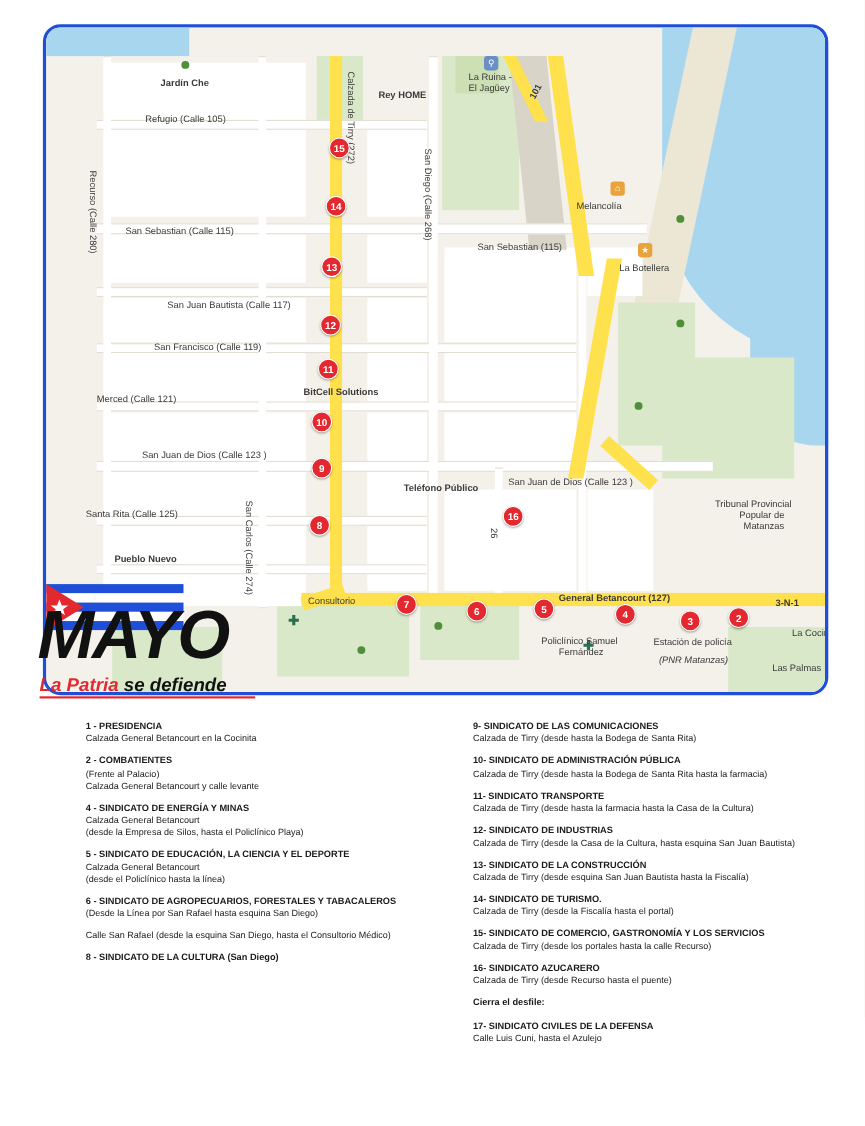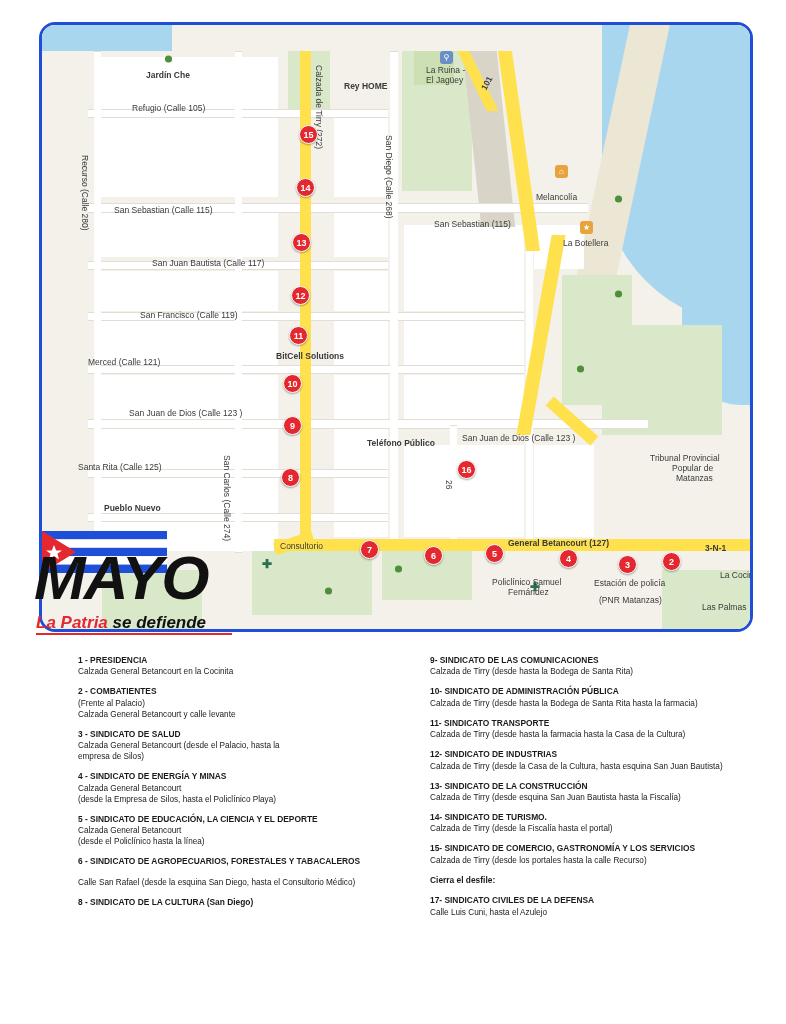--- a/index.html
+++ b/index.html
@@ -181,43 +181,43 @@
         <div class="lbl" style="left: 384px; top: 40px;">La Ruina -</div>
         <div class="lbl" style="left: 384px; top: 50px;">El Jagüey</div>
         <div class="lbl b rot" style="left: 437px; top: 62px; transform: rotate(-62deg);">101</div>
         <div class="lbl" style="left: 90px; top: 78px;">Refugio (Calle 105)</div>
         <div class="lbl rot" style="left: 282px; top: 40px; transform: rotate(90deg);">Calzada de Tirry (272)</div>
         <div class="lbl rot" style="left: 352px; top: 110px; transform: rotate(90deg);">San Diego (Calle 268)</div>
         <div class="lbl rot" style="left: 48px; top: 130px; transform: rotate(90deg);">Recurso (Calle 280)</div>
         <div class="lbl rot" style="left: 190px; top: 430px; transform: rotate(90deg);">San Carlos (Calle 274)</div>
         <div class="lbl" style="left: 72px; top: 180px;">San Sebastian (Calle 115)</div>
         <div class="lbl" style="left: 392px; top: 194px;">San Sebastian (115)</div>
-        <div class="lbl" style="left: 494px; top: 157px; margin-top: 10px;">Melancolía</div>
+        <div class="lbl" style="left: 482px; top: 157px;">Melancolía</div>
         <div class="lbl" style="left: 521px; top: 213px;">La Botellera</div>
-        <div class="lbl" style="left: 110px; top: 233px;">San Juan Bautista (Calle 117)</div>
+        <div class="lbl" style="left: 110px; top: 247px;">San Juan Bautista (Calle 117)</div>
         <div class="lbl" style="left: 98px; top: 285px;">San Francisco (Calle 119)</div>
         <div class="lbl b" style="left: 234px; top: 326px;">BitCell Solutions</div>
         <div class="lbl" style="left: 46px; top: 332px;">Merced (Calle 121)</div>
         <div class="lbl" style="left: 87px; top: 383px;">San Juan de Dios (Calle 123 )</div>
         <div class="lbl" style="left: 420px; top: 408px;">San Juan de Dios (Calle 123 )</div>
         <div class="lbl b" style="left: 325px; top: 413px;">Teléfono Público</div>
         <div class="lbl" style="left: 36px; top: 437px;">Santa Rita (Calle 125)</div>
         <div class="lbl" style="left: 608px; top: 428px;">Tribunal Provincial</div>
         <div class="lbl" style="left: 630px; top: 438px;">Popular de</div>
         <div class="lbl" style="left: 634px; top: 448px;">Matanzas</div>
         <div class="lbl b" style="left: 62px; top: 478px;">Pueblo Nuevo</div>
         <div class="lbl rot" style="left: 412px; top: 455px; transform: rotate(90deg);">26</div>
         <div class="lbl" style="left: 238px; top: 504px; margin-top: 12px;">Consultorio</div>
         <div class="lbl b" style="left: 466px; top: 513px;">General Betancourt (127)</div>
         <div class="lbl b" style="left: 663px; top: 518px;">3-N-1</div>
         <div class="lbl" style="left: 678px; top: 545px;">La Cocinita</div>
         <div class="lbl" style="left: 450px; top: 552px; text-align: right;">Policlínico Samuel</div>
         <div class="lbl" style="left: 466px; top: 562px;">Fernández</div>
         <div class="lbl" style="left: 552px; top: 553px;">Estación de policía</div>
-        <div class="lbl" style="left: 557px; top: 570px;">(PNR Matanzas)</div>
+        <div class="lbl" style="left: 557px; top: 570px; font-style: italic;">(PNR Matanzas)</div>
         <div class="lbl" style="left: 660px; top: 577px;">Las Palmas</div>
       </div>
 
     <div id="map-markers">
         <div class="marker" style="left: 620px; top: 527px;">2</div>
         <div class="marker" style="left: 576px; top: 530px;">3</div>
         <div class="marker" style="left: 517px; top: 524px;">4</div>
         <div class="marker" style="left: 443px; top: 519px;">5</div>
         <div class="marker" style="left: 382px; top: 521px;">6</div>
         <div class="marker" style="left: 318px; top: 515px;">7</div>
@@ -256,36 +256,32 @@
       <div class="entry">
         <div class="t">1 - PRESIDENCIA</div>
         <div class="d">Calzada General Betancourt en la Cocinita</div>
       </div>
       <div class="entry">
         <div class="t">2 - COMBATIENTES</div>
         <div class="d">(Frente al Palacio)</div>
         <div class="d">Calzada General Betancourt y calle levante</div>
       </div>
       <div class="entry">
-        <div class="t">3 - SINDICATO DE SALUD</div>
-        <div class="d">Calzada General Betancourt (desde el Palacio, hasta la</div>
-        <div class="d">empresa de Silos)</div>
-      </div>
-      <div class="entry">
         <div class="t">4 - SINDICATO DE ENERGÍA Y MINAS</div>
         <div class="d">Calzada General Betancourt</div>
         <div class="d">(desde la Empresa de Silos, hasta el Policlínico Playa)</div>
       </div>
       <div class="entry">
         <div class="t">5 - SINDICATO DE EDUCACIÓN, LA CIENCIA Y EL DEPORTE</div>
         <div class="d">Calzada General Betancourt</div>
         <div class="d">(desde el Policlínico hasta la línea)</div>
       </div>
       <div class="entry">
         <div class="t">6 - SINDICATO DE AGROPECUARIOS, FORESTALES Y TABACALEROS</div>
+        <div class="d">(Desde la Línea por San Rafael hasta esquina San Diego)</div>
       </div>
       <div class="entry">
         <div class="d">Calle San Rafael (desde la esquina San Diego, hasta el Consultorio Médico)</div>
       </div>
       <div class="entry">
         <div class="t">8 - SINDICATO DE LA CULTURA (San Diego)</div>
       </div>
     </div>
   <div class="col right" id="legend-right">
       <div class="entry">
@@ -310,20 +306,24 @@
       </div>
       <div class="entry">
         <div class="t">14- SINDICATO DE TURISMO.</div>
         <div class="d">Calzada de Tirry (desde la Fiscalía hasta el portal)</div>
       </div>
       <div class="entry">
         <div class="t">15- SINDICATO DE COMERCIO, GASTRONOMÍA Y LOS SERVICIOS</div>
         <div class="d">Calzada de Tirry (desde los portales hasta la calle Recurso)</div>
       </div>
       <div class="entry">
+        <div class="t">16- SINDICATO AZUCARERO</div>
+        <div class="d">Calzada de Tirry (desde Recurso hasta el puente)</div>
+      </div>
+      <div class="entry">
         <div class="t">Cierra el desfile:</div>
       </div>
       <div class="entry">
         <div class="t">17- SINDICATO CIVILES DE LA DEFENSA</div>
         <div class="d">Calle Luis Cuni, hasta el Azulejo</div>
       </div>
     </div>
 </div>
 
 </body></html>

